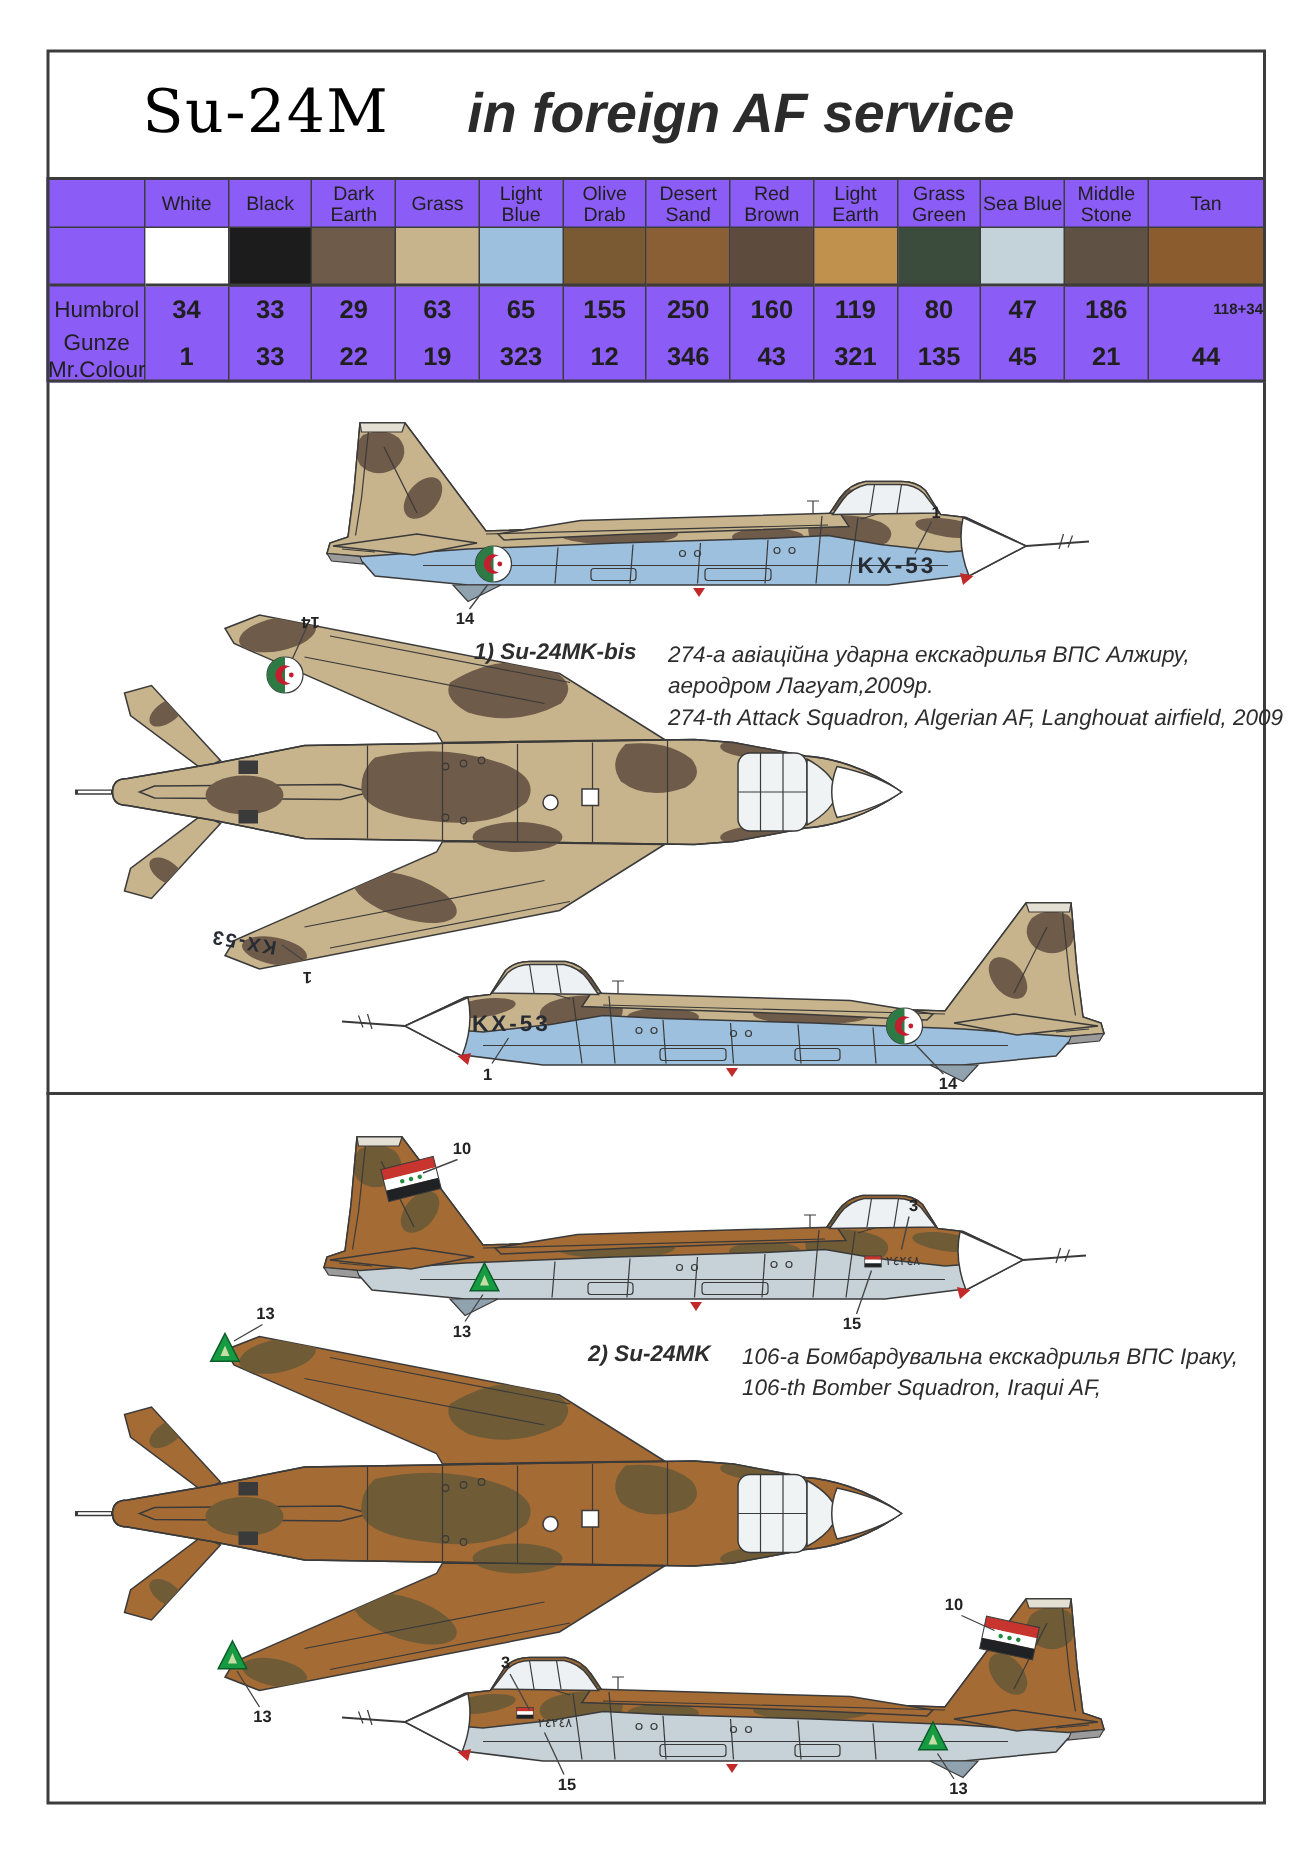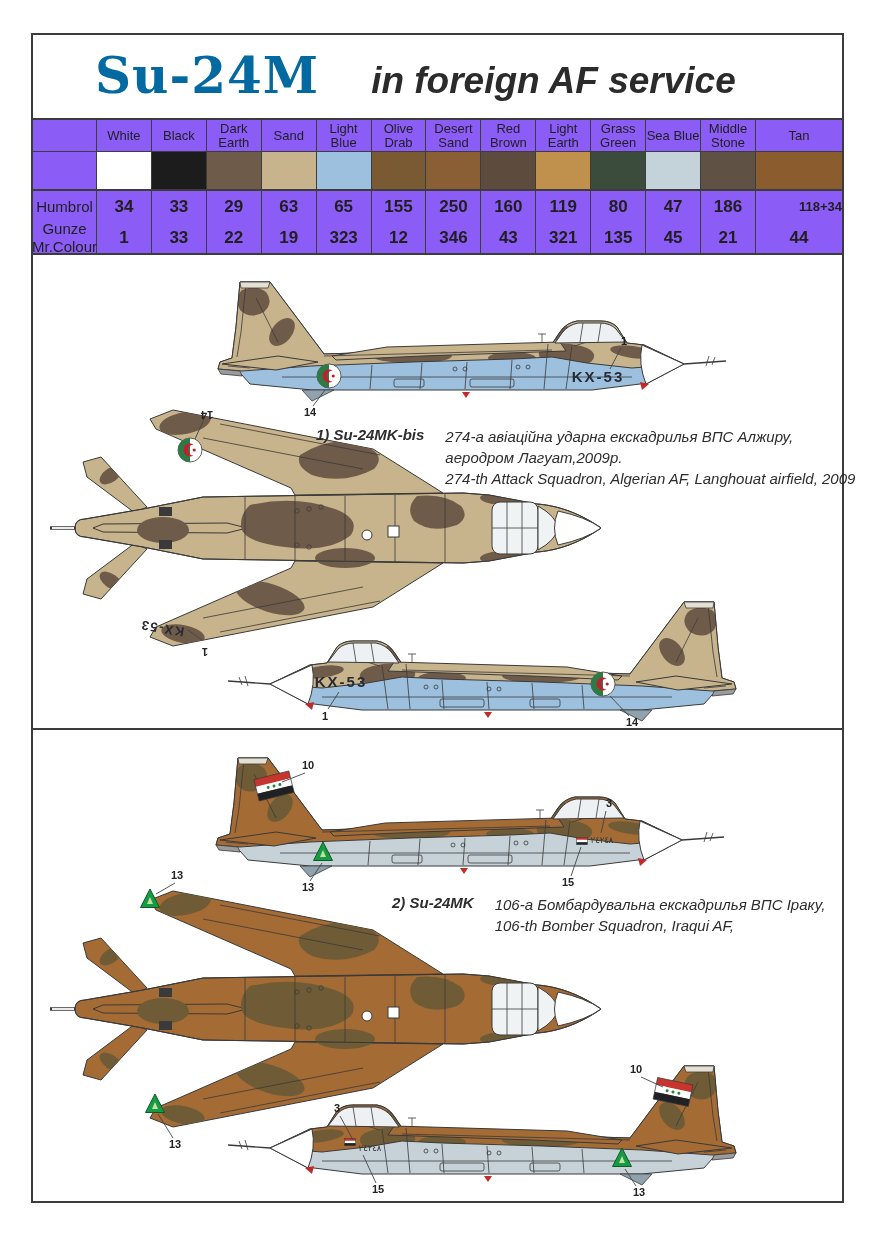--- a/index.html
+++ b/index.html
@@ -3,36 +3,36 @@
 <meta charset="utf-8">
 <style>
   html,body{margin:0;padding:0;background:#ffffff;}
   .page{position:relative;width:874px;height:1240px;background:#ffffff;overflow:hidden;
         font-family:"Liberation Sans",sans-serif;color:#1f1f1f;}
   .sheet-border{position:absolute;left:31px;top:33px;width:809px;height:1166px;
         border:2px solid #3c3c3c;}
   
   .title-row{position:absolute;left:31px;top:33px;width:813px;height:85px;
         display:flex;align-items:baseline;gap:52px;padding-left:64px;box-sizing:border-box;}
-  .main-title{font-family:"DejaVu Serif",serif;font-weight:bold;font-size:50px;
-        letter-spacing:1px;color:#0369a1;line-height:85px;}
+  .main-title{font-family:"DejaVu Serif",serif;font-weight:normal;font-size:40px;
+        letter-spacing:1px;color:#000000;line-height:85px;}
   .sub-title{font-family:"Liberation Sans",sans-serif;font-style:italic;font-weight:bold;
         font-size:37px;color:#2b2b2b;}
   
   .ptable{position:absolute;left:31px;top:118px;width:813px;height:137px;box-sizing:border-box;
         border:2px solid #3c3c3c;display:grid;
         grid-template-columns:64px repeat(13,1fr);
         grid-template-rows:32px 39px 31px 31px;background:#8b5cf6;}
   .ptable>div{border-right:1px solid #3c3c3c;display:flex;align-items:center;
         justify-content:center;box-sizing:border-box;}
   .ptable>div.lastcol{border-right:none;}
   .hdr{border-bottom:1px solid #3c3c3c;font-size:13px;line-height:1.02;text-align:center;}
   .swatch-cell{border-bottom:2px solid #3c3c3c;}
   .numcell{font-size:17px;font-weight:bold;}
-  .numcell.small-num{font-size:13px;margin-left:43px;}
+  .numcell.small-num{font-size:10px;margin-left:43px;}
   .brandcell{font-size:15px;}
   .brandcell2{font-size:15px;line-height:1.15;text-align:left;flex-direction:column;}
   
   svg.art{position:absolute;overflow:visible;}
   .ol{stroke:#3a3a3a;stroke-width:1;}
   .co{font-size:11px;font-weight:bold;fill:#222;text-anchor:middle;
       font-family:"Liberation Sans",sans-serif;}
   .lead{stroke:#444;stroke-width:0.9;}
   .ser{font-family:"Liberation Sans",sans-serif;font-weight:bold;font-size:15px;
       letter-spacing:2px;fill:#272b33;text-anchor:middle;}
@@ -57,21 +57,21 @@
     <span class="main-title">Su-24M</span>
     <span class="sub-title">in foreign AF service</span>
   </div>
 
   <div class="ptable">
 
     <div class="hdr"></div>
     <div class="hdr">White</div>
     <div class="hdr">Black</div>
     <div class="hdr">Dark Earth</div>
-    <div class="hdr">Sand</div>
+    <div class="hdr">Grass</div>
     <div class="hdr">Light Blue</div>
     <div class="hdr">Olive Drab</div>
     <div class="hdr">Desert Sand</div>
     <div class="hdr">Red Brown</div>
     <div class="hdr">Light Earth</div>
     <div class="hdr">Grass Green</div>
     <div class="hdr">Sea Blue</div>
     <div class="hdr">Middle Stone</div>
     <div class="hdr lastcol">Tan</div>
 

